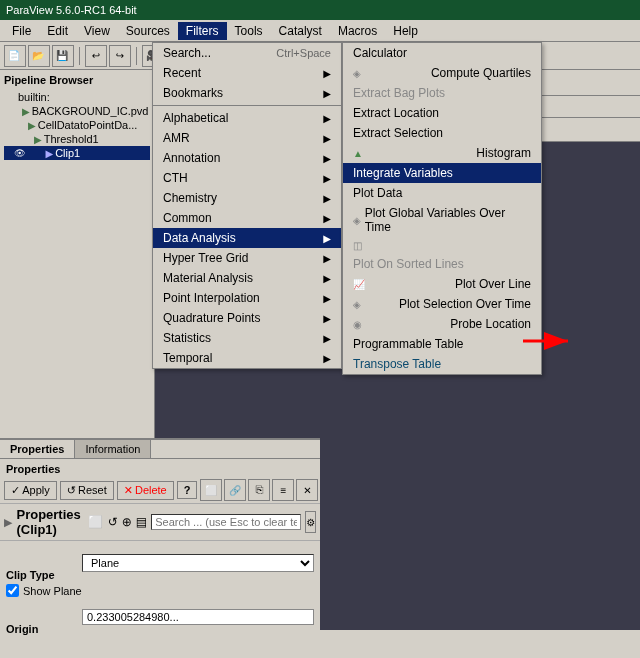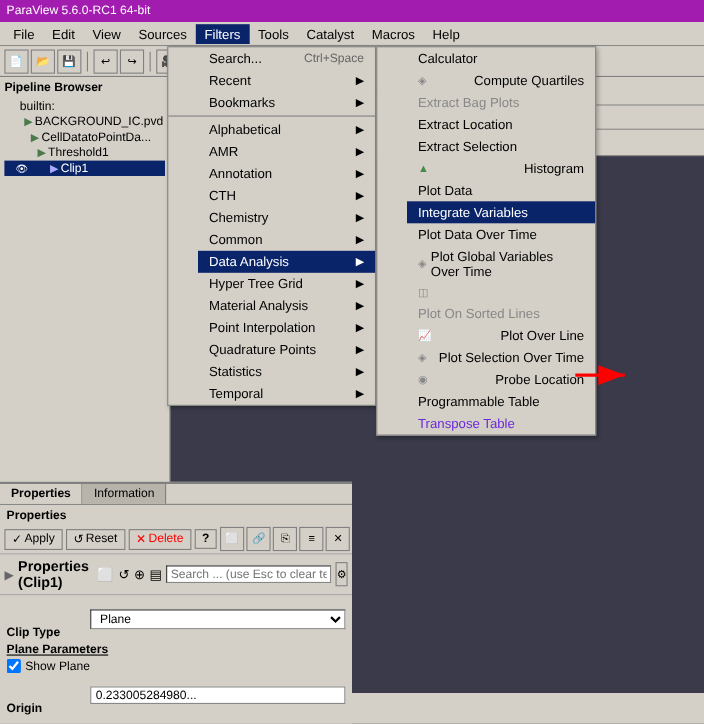--- a/index.html
+++ b/index.html
@@ -8,21 +8,21 @@
       height: 658px;
       font-family: 'Segoe UI', Tahoma, Geneva, Verdana, sans-serif;
       font-size: 12px;
       background: #d4d0c8;
       overflow: hidden;
       position: relative;
     }
 
     
     #title-bar {
-      background: #a21caf;
+      background: #14532d;
       color: white;
       padding: 3px 6px;
       font-size: 11px;
       height: 20px;
       display: flex;
       align-items: center;
     }
 
     
     #menu-bar {
@@ -260,21 +260,20 @@
       box-shadow: 2px 2px 4px rgba(0,0,0,0.3);
       z-index: 100;
     }
     .menu-entry {
       padding: 3px 10px;
       font-size: 12px;
       display: flex;
       align-items: center;
       justify-content: space-between;
       cursor: pointer;
-      margin-left: 27px;
     }
     .menu-entry:hover, .menu-entry.highlighted {
       background: #0a246a;
       color: white;
     }
     .menu-entry .shortcut {
       font-size: 11px;
       color: #666;
     }
     .menu-divider {
@@ -511,21 +510,20 @@
   </div>
   <div id="props-content">
     <div class="prop-row">
       <span class="prop-label">Clip Type</span>
       <select class="prop-select">
         <option>Plane</option>
         <option>Box</option>
         <option>Sphere</option>
       </select>
     </div>
-    <div class="section-title">Plane Parameters</div>
     <div class="checkbox-row">
       <input type="checkbox" checked="" style="">
       <span>Show Plane</span>
     </div>
     <div class="prop-row">
       <span class="prop-label">Origin</span>
       <span class="prop-value">0.233005284980...</span>
     </div>
   </div>
 </div>
@@ -612,28 +610,25 @@
   <div class="menu-entry">
     <span>Extract Location</span>
   </div>
   <div class="menu-entry">
     <span>Extract Selection</span>
   </div>
   <div class="menu-entry" style="display:flex;gap:4px">
     <span style="color:#4a8a4a;font-size:10px">▲</span>
     <span>Histogram</span>
   </div>
-  <div class="menu-entry">
-    <span>Plot Data</span>
-  </div>
   <div class="menu-entry highlighted">
     <span>Integrate Variables</span>
   </div>
   <div class="menu-entry">
-    <span>Plot Data Over Time</span>
+    <span>Plot Data</span>
   </div>
   <div class="menu-entry" style="display:flex;gap:4px">
     <span style="color:#888;font-size:10px">◈</span>
     <span>Plot Global Variables Over Time</span>
   </div>
   <div class="menu-entry" style="display:flex;gap:4px">
     <span style="color:#888;font-size:10px">◫</span>
   </div>
   <div class="menu-entry" style="color:#888">
     <span>Plot On Sorted Lines</span>
@@ -646,21 +641,21 @@
     <span style="color:#888;font-size:10px">◈</span>
     <span>Plot Selection Over Time</span>
   </div>
   <div class="menu-entry" style="display:flex;gap:4px">
     <span style="color:#888;font-size:10px">◉</span>
     <span>Probe Location</span>
   </div>
   <div class="menu-entry">
     <span>Programmable Table</span>
   </div>
-  <div class="menu-entry" style="color:#6d28d9">
+  <div class="menu-entry" style="color:#0c4a6e">
     <span>Transpose Table</span>
   </div>
 </div>
 
 <div id="red-arrow" style="position:absolute;top:326px;right:62px;z-index:200;pointer-events:none;">
   <svg width="60" height="30" viewBox="0 0 60 30">
     <defs>
       <marker id="arrowhead" markerWidth="8" markerHeight="6" refX="8" refY="3" orient="auto">
         <polygon points="0 0, 8 3, 0 6" fill="red"></polygon>
       </marker>

